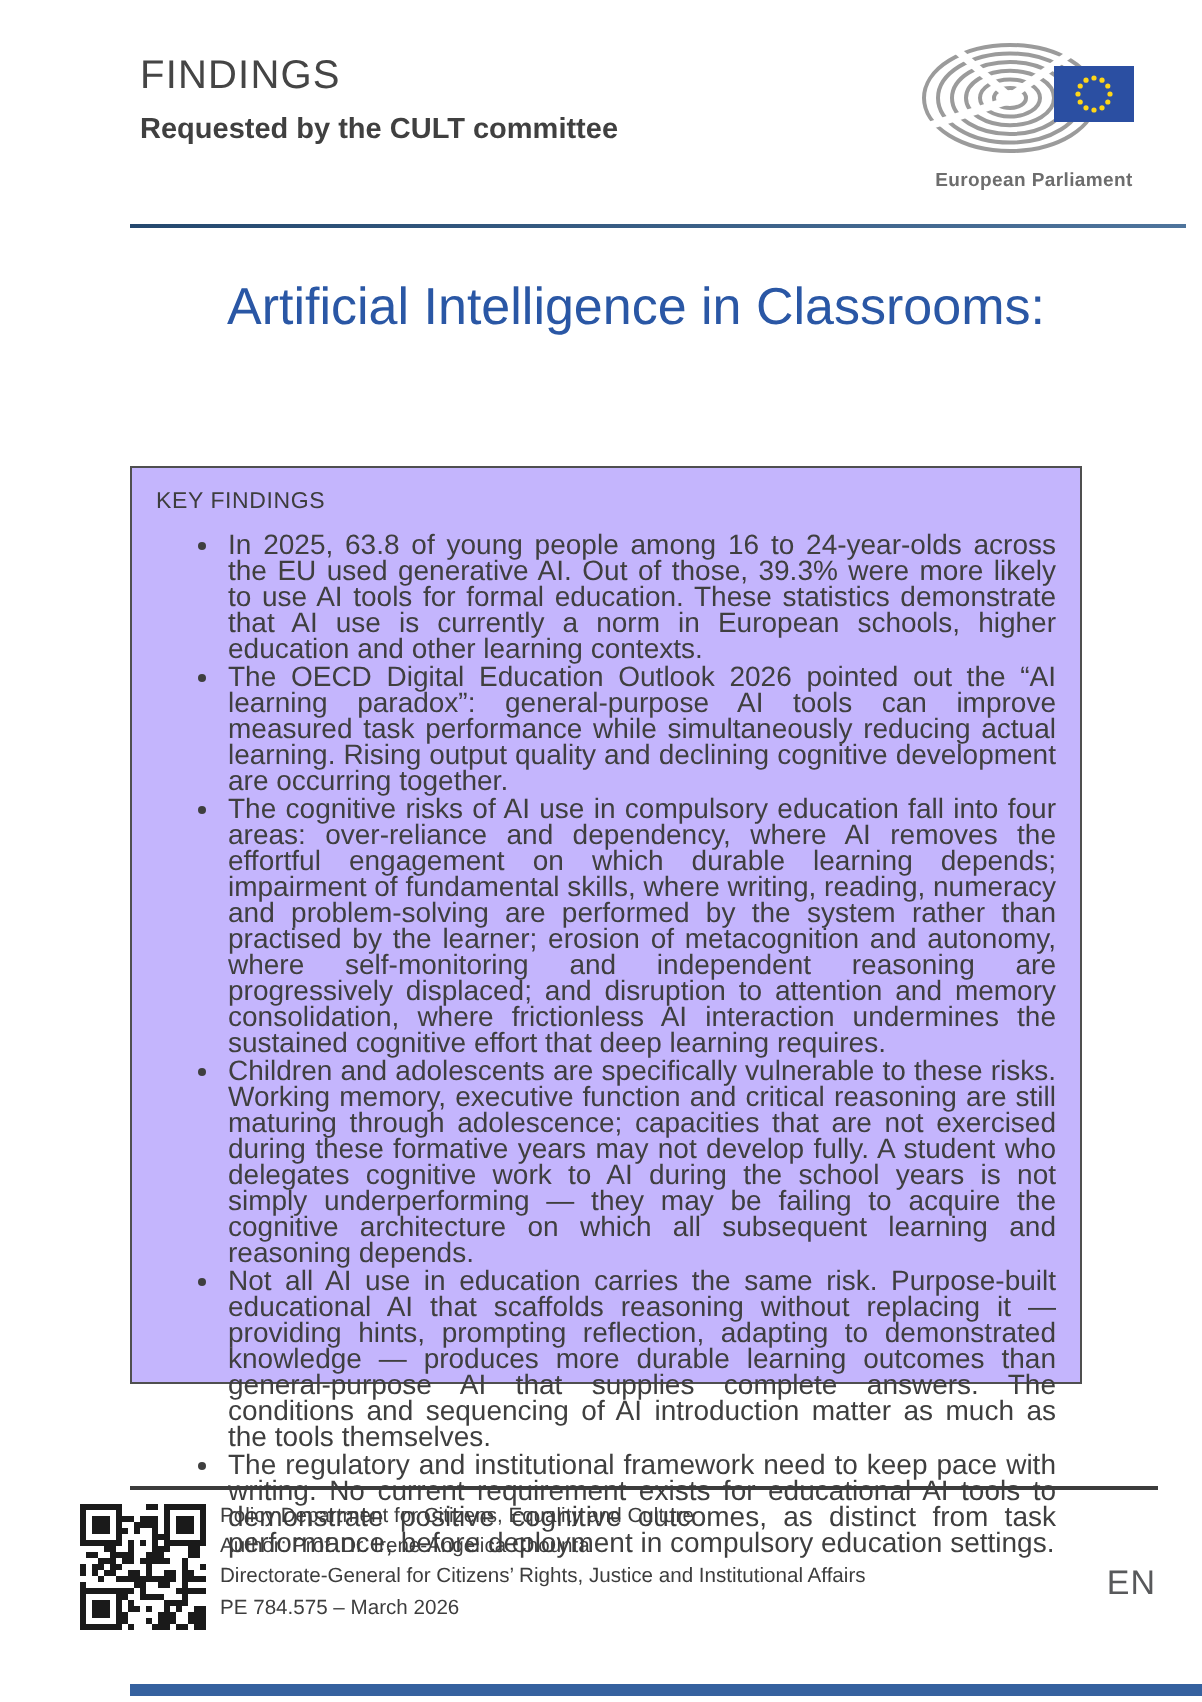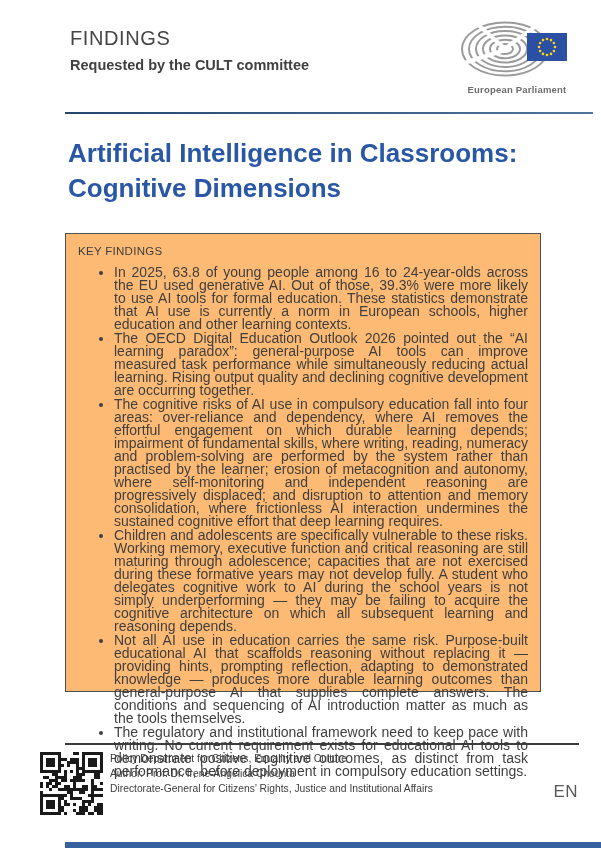--- a/index.html
+++ b/index.html
@@ -11,24 +11,24 @@
   
   .header-brand{position:absolute;left:70px;top:27px;}
   .briefing{font-size:20px;letter-spacing:0.6px;color:#454545;font-weight:400;}
   .requested{margin-top:7px;font-size:14.5px;font-weight:700;color:#404040;}
   .logo{position:absolute;right:24px;top:20px;width:120px;text-align:center;}
   .logo-caption{margin-top:2px;font-size:9.5px;font-weight:700;color:#6d6d6d;letter-spacing:0.2px;}
   .top-rule{position:absolute;left:65px;right:8px;top:112px;height:2px;
     background:linear-gradient(to right,#24486e,#4e749c);}
   
   .title{position:absolute;left:68px;top:136px;width:500px;
-    font-size:26px;line-height:35px;color:#2a57a5;font-weight:700;}
+    font-size:26px;line-height:35px;color:#2a57a5;font-weight:400;text-align:center;}
   
   .findings-box{position:absolute;left:65px;top:233px;width:476px;height:459px;
-    box-sizing:border-box;border:1px solid #4f4f4f;padding:11px 12px 10px 12px;background:#fdba74;}
+    box-sizing:border-box;border:1px solid #4f4f4f;padding:11px 12px 10px 12px;background:#c4b5fd;}
   .findings-heading{font-size:11.5px;color:#3d3d3d;letter-spacing:0.3px;}
   .findings-list{margin:9px 0 0 0;padding-left:36px;}
   .findings-list li{
     font-size:14px;line-height:13px;color:#3f3f3f;text-align:justify;
     margin-bottom:1px;}
   
   .footer-rule{position:absolute;left:65px;right:22px;top:743px;height:1.5px;background:#3c3c3c;}
   .qr{position:absolute;left:40px;top:752px;width:63px;height:63px;}
   .footer-text{position:absolute;left:110px;right:100px;top:751px;
     font-size:10.3px;line-height:15.2px;color:#3d3d3d;}
@@ -78,21 +78,20 @@
         </g>
       </svg>
     </span>
     <div class="logo-caption">European Parliament</div>
   </div>
 
   <div class="top-rule"></div>
 
   <div class="title">
     <div>Artificial Intelligence in Classrooms:</div>
-    <div>Cognitive Dimensions</div>
   </div>
 
   <div class="findings-box">
     <div class="findings-heading">KEY FINDINGS</div>
     <ul class="findings-list">
       <li>In 2025, 63.8 of young people among 16 to 24-year-olds across the EU used generative AI. Out of those, 39.3% were more likely to use AI tools for formal education. These statistics demonstrate that AI use is currently a norm in European schools, higher education and other learning contexts.</li>
       <li>The OECD Digital Education Outlook 2026 pointed out the “AI learning paradox”: general-purpose AI tools can improve measured task performance while simultaneously reducing actual learning. Rising output quality and declining cognitive development are occurring together.</li>
       <li>The cognitive risks of AI use in compulsory education fall into four areas: over-reliance and dependency, where AI removes the effortful engagement on which durable learning depends; impairment of fundamental skills, where writing, reading, numeracy and problem-solving are performed by the system rather than practised by the learner; erosion of metacognition and autonomy, where self-monitoring and independent reasoning are progressively displaced; and disruption to attention and memory consolidation, where frictionless AI interaction undermines the sustained cognitive effort that deep learning requires.</li>
       <li>Children and adolescents are specifically vulnerable to these risks. Working memory, executive function and critical reasoning are still maturing through adolescence; capacities that are not exercised during these formative years may not develop fully. A student who delegates cognitive work to AI during the school years is not simply underperforming — they may be failing to acquire the cognitive architecture on which all subsequent learning and reasoning depends.</li>
       <li>Not all AI use in education carries the same risk. Purpose-built educational AI that scaffolds reasoning without replacing it — providing hints, prompting reflection, adapting to demonstrated knowledge — produces more durable learning outcomes than general-purpose AI that supplies complete answers. The conditions and sequencing of AI introduction matter as much as the tools themselves.</li>
@@ -341,18 +340,19 @@
           <rect x="51" y="60" width="3" height="3"></rect>
           <rect x="57" y="60" width="3" height="3"></rect>
           <rect x="60" y="60" width="3" height="3"></rect>
         </g>
       </svg></div>
 
   <div class="footer-text">
     <div>Policy Department for Citizens, Equality and Culture</div>
     <div>Author: Prof. Dr. Irene-Angelica Chounta</div>
     <div>Directorate-General for Citizens’ Rights, Justice and Institutional Affairs</div>
+    <div>PE 784.575 – March 2026</div>
   </div>
 
   <div class="lang">EN</div>
 
   <div class="bottom-bar"></div>
 </div>
 
 </body></html>

